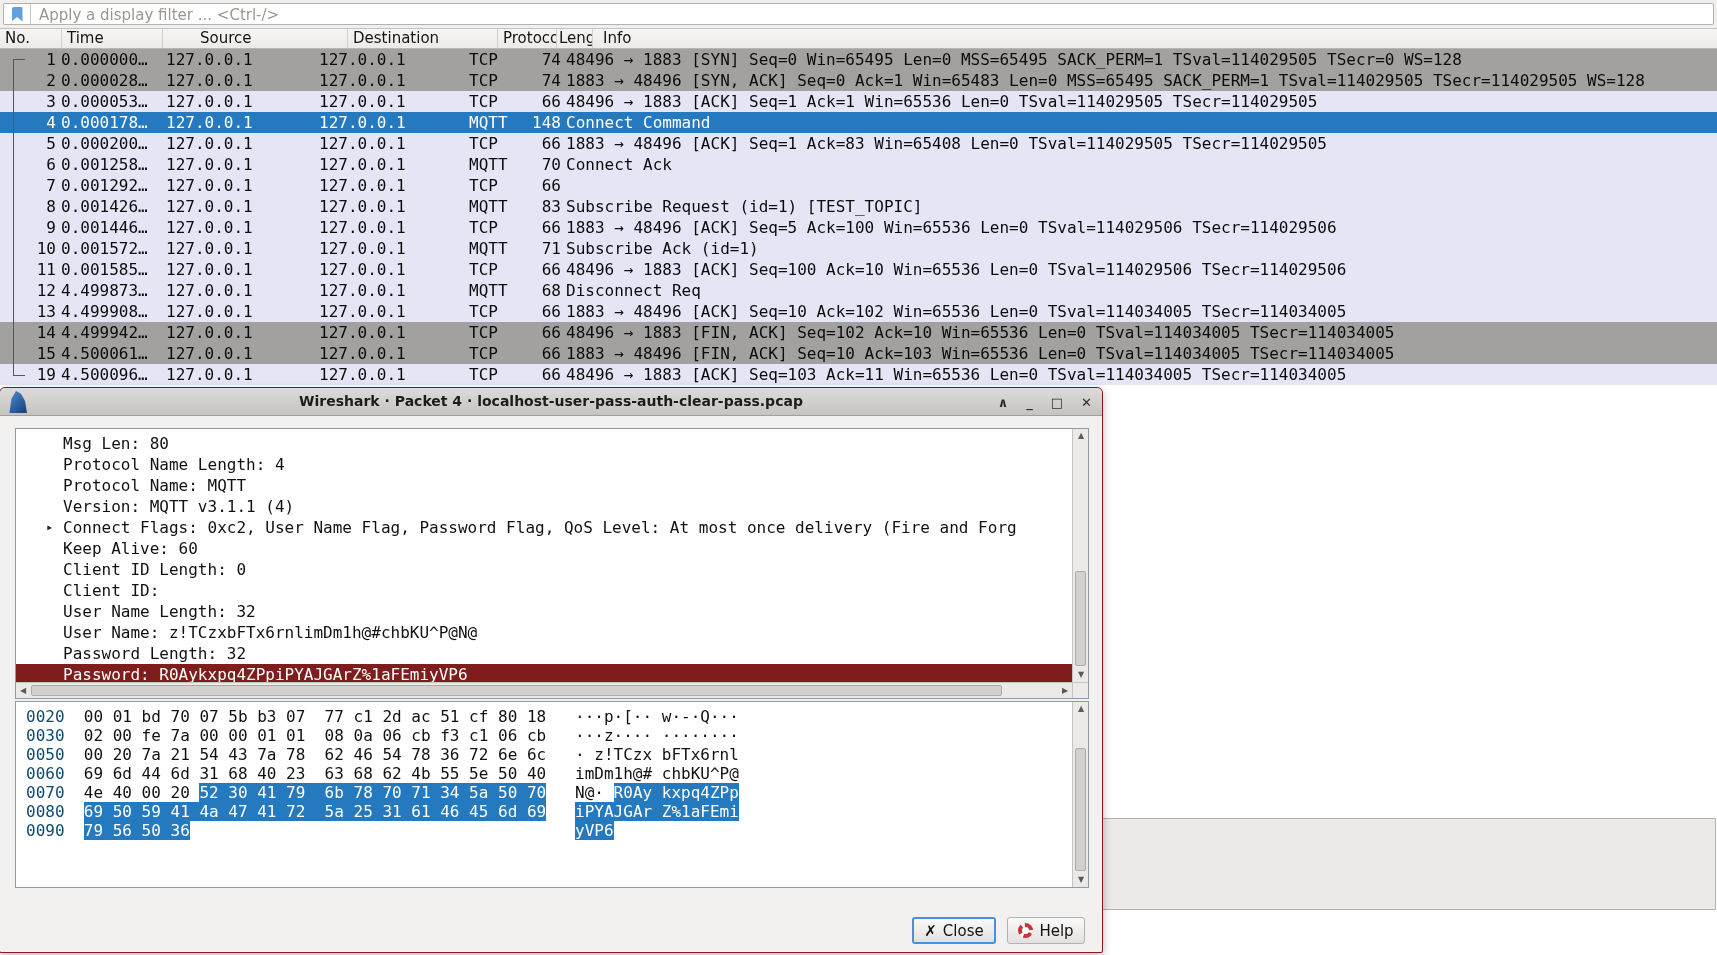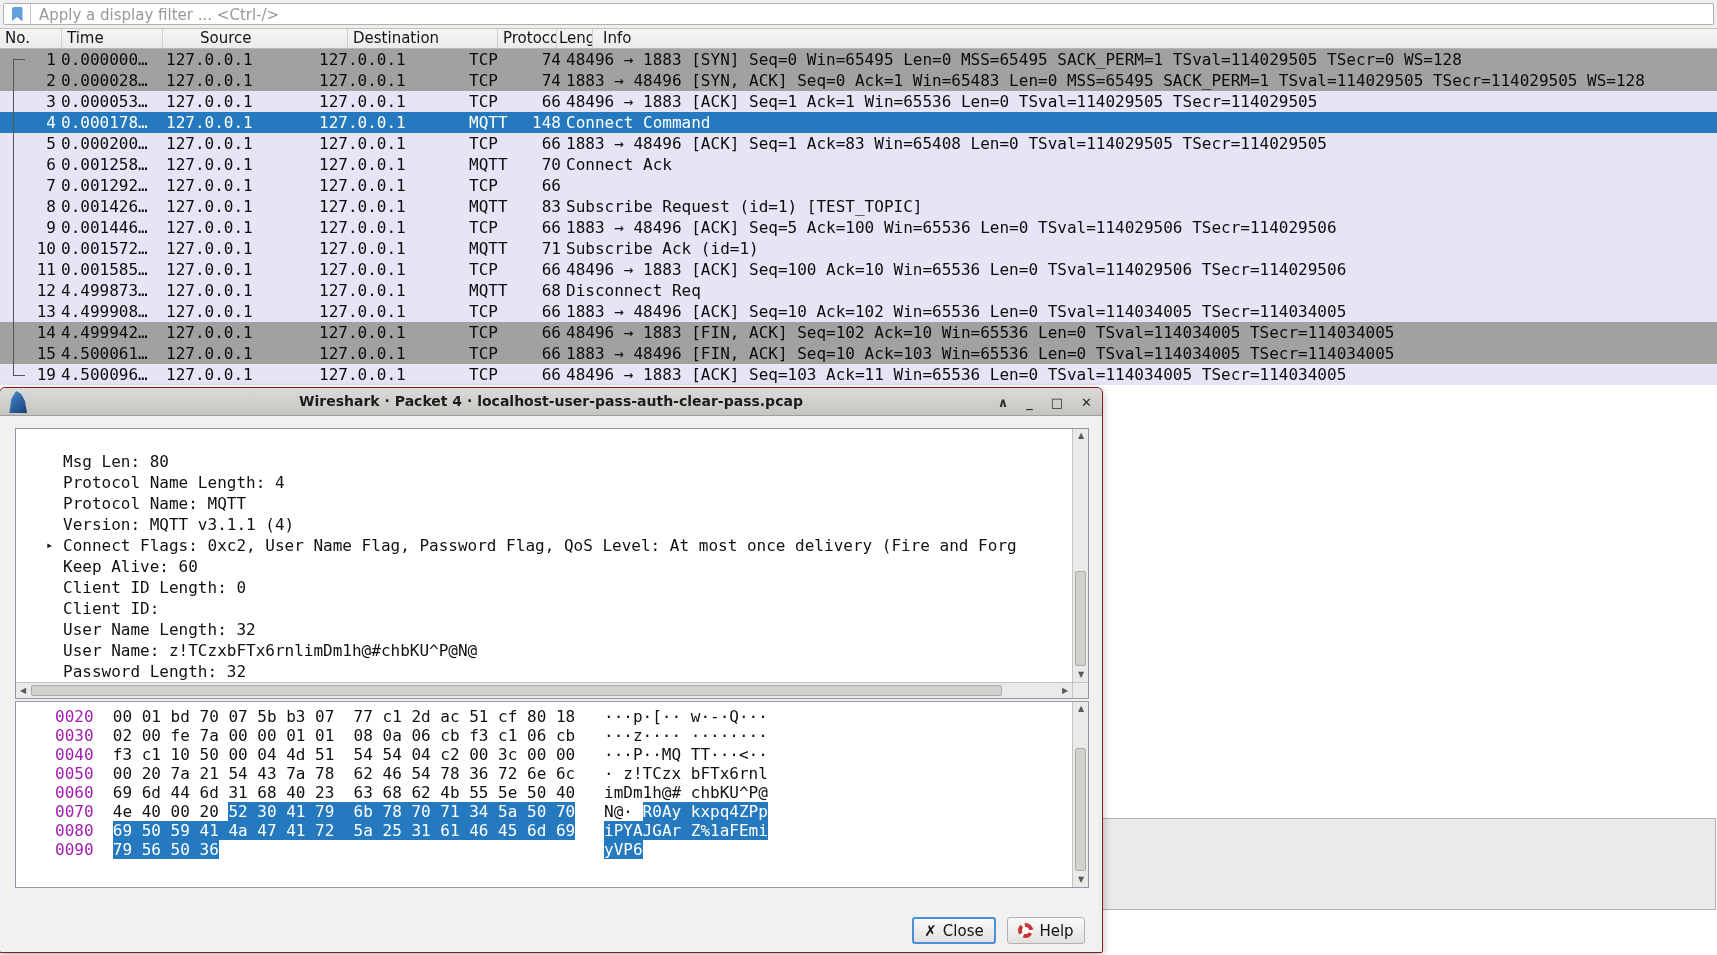--- a/index.html
+++ b/index.html
@@ -61,32 +61,32 @@
   .ws-logo { position:absolute; left:7px; top:3px; width:20px; height:22px;
     background:linear-gradient(135deg,#4a90d9,#173f74);
     clip-path:polygon(12% 100%, 22% 35%, 45% 0%, 70% 12%, 90% 45%, 100% 100%); }
   .dlg-title { position:absolute; left:0; right:0; top:0; height:28px; text-align:center;
     font-size:14px; font-weight:bold; color:#1c1c1c; line-height:27px; white-space:nowrap; }
   .win-controls { position:absolute; right:10px; top:0; height:28px; display:flex; gap:18px; align-items:center; }
   .wc { font-size:13px; font-weight:bold; color:#2e2e2e; line-height:1; cursor:default; }
 
   .dpane { position:absolute; left:15px; top:40px; width:1074px; height:271px;
     background:#fff; border:1px solid #8f9aa5; }
-  .dcontent { position:absolute; left:0; top:0; right:16px; bottom:16px; overflow:hidden; padding-top:22px; }
+  .dcontent { position:absolute; left:0; top:0; right:16px; bottom:16px; overflow:hidden; padding-top:4px; }
   .dline { height:21px; line-height:21px; font-family:"DejaVu Sans Mono","Liberation Mono",monospace;
     font-size:16px; white-space:pre; color:#111; padding-left:47px; position:relative; }
   .dline.sel { background:#7f1d1d; color:#fff; }
   .exp { position:absolute; left:30px; top:0; font-size:12px; color:#222; }
 
   .hpane { position:absolute; left:15px; top:313px; width:1074px; height:187px;
     background:#fff; border:1px solid #8f9aa5; }
   .hcontent { position:absolute; left:0; top:0; right:16px; bottom:0; overflow:hidden; padding-top:5px; }
   .hexrow { height:19px; line-height:19px; font-family:"DejaVu Sans Mono","Liberation Mono",monospace;
     font-size:16px; white-space:pre; color:#111; padding-left:10px; }
-  .off { color:#a21caf;margin-left:29px; }
+  .off { color:#0c4a6e; }
   .hl { background:#2579be; color:#fff; }
 
   
   .vsb { position:absolute; top:0; right:0; width:16px; background:#eceae8; border-left:1px solid #c6c4c1; }
   .vsb.full { bottom:0; } .vsb.short { bottom:16px; }
   .hsb { position:absolute; left:0; right:16px; bottom:0; height:16px; background:#eceae8; border-top:1px solid #c6c4c1; }
   .sb-arrow { position:absolute; color:#5a5a58; font-size:8px; text-align:center; width:16px; height:14px; line-height:14px; }
   .sb-arrow.h { width:14px; height:16px; line-height:16px; }
   .vthumb { position:absolute; left:2px; right:2px; background:#d3d1ce; border:1px solid #aeacaa; border-radius:2px; }
   .hthumb { position:absolute; top:2px; bottom:2px; background:#d3d1ce; border:1px solid #aeacaa; border-radius:2px; }
@@ -186,21 +186,20 @@
       <div class="sb-arrow h" style="right:0;">▶</div>
       <div class="hthumb" style="left:15px; right:70px;"></div>
     </div>
     <div class="sbcorner"></div>
   </div>
 
   <div class="hpane">
     <div class="hcontent" id="hex-rows">
         <div class="hexrow"><span class="off">0020</span><span>  00 01 bd 70 07 5b b3 07  77 c1 2d ac 51 cf 80 18</span><span>   ···p·[·· w·-·Q···</span></div>
         <div class="hexrow"><span class="off">0030</span><span>  02 00 fe 7a 00 00 01 01  08 0a 06 cb f3 c1 06 cb</span><span>   ···z···· ········</span></div>
-        <div class="hexrow"><span class="off">0040</span><span>  f3 c1 10 50 00 04 4d 51  54 54 04 c2 00 3c 00 00</span><span>   ···P··MQ TT···&lt;··</span></div>
         <div class="hexrow"><span class="off">0050</span><span>  00 20 7a 21 54 43 7a 78  62 46 54 78 36 72 6e 6c</span><span>   · z!TCzx bFTx6rnl</span></div>
         <div class="hexrow"><span class="off">0060</span><span>  69 6d 44 6d 31 68 40 23  63 68 62 4b 55 5e 50 40</span><span>   imDm1h@# chbKU^P@</span></div>
         <div class="hexrow"><span class="off">0070</span><span>  4e 40 00 20 </span><span class="hl">52 30 41 79  6b 78 70 71 34 5a 50 70</span><span>   N@· </span><span class="hl">R0Ay kxpq4ZPp</span></div>
         <div class="hexrow"><span class="off">0080</span><span>  </span><span class="hl">69 50 59 41 4a 47 41 72  5a 25 31 61 46 45 6d 69</span><span>   </span><span class="hl">iPYAJGAr Z%1aFEmi</span></div>
         <div class="hexrow"><span class="off">0090</span><span>  </span><span class="hl">79 56 50 36</span><span>                                        </span><span class="hl">yVP6</span></div>
       </div>
     <div class="vsb full">
       <div class="sb-arrow" style="top:0;">▲</div>
       <div class="sb-arrow" style="bottom:0;">▼</div>
       <div class="vthumb" style="top:25%; bottom:16px;"></div>

